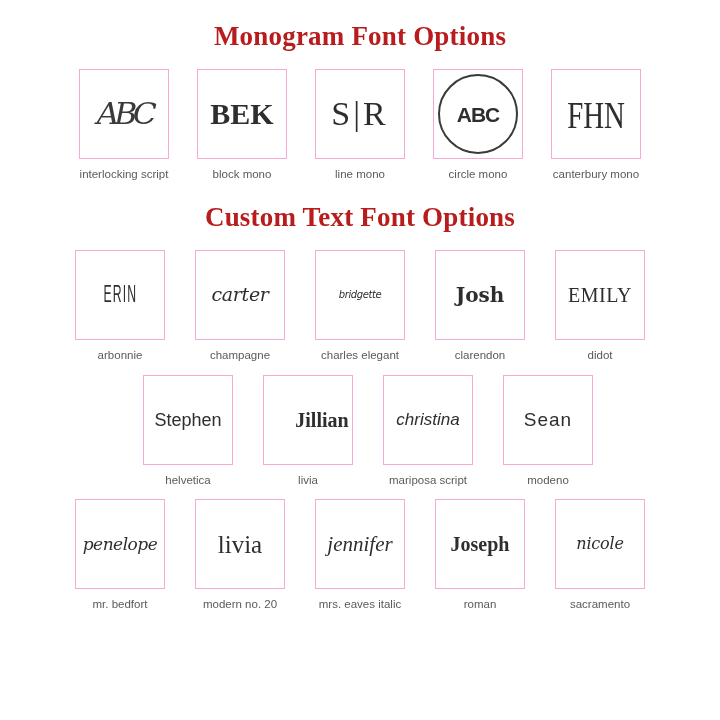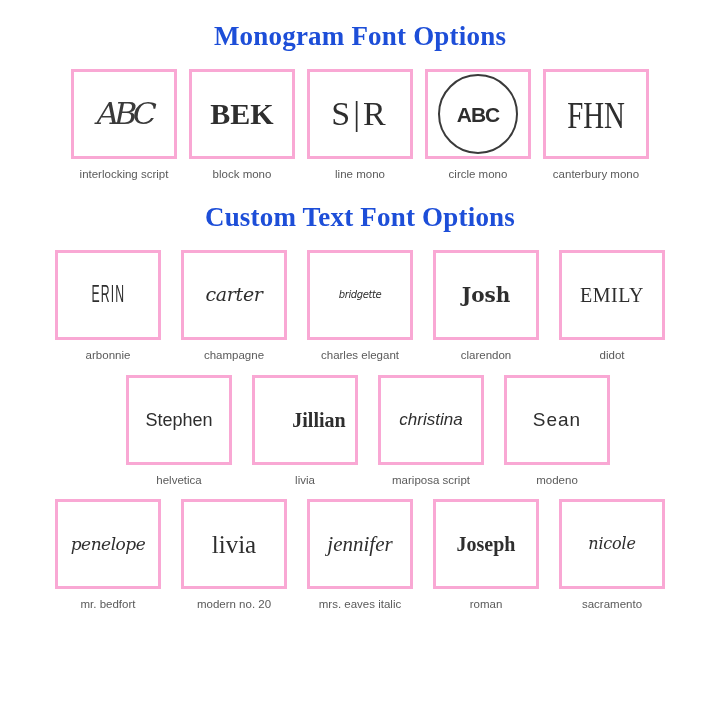--- a/index.html
+++ b/index.html
@@ -17,53 +17,53 @@
   .page {
     width: 720px;
     height: 720px;
     position: relative;
     box-sizing: border-box;
   }
   .section-title {
     text-align: center;
     font-family: "Liberation Serif", serif;
     font-weight: bold;
-    color: #1d4ed8;
+    color: #b91c1c;
     letter-spacing: 0.2px;
   }
   #title-monogram {
     font-size: 27px;
     margin-top: 21px;
     margin-bottom: 0;
   }
   #title-custom {
     font-size: 27px;
     margin-top: 20px;
     margin-bottom: 0;
   }
   .row {
     display: flex;
     justify-content: center;
     align-items: flex-start;
   }
   .row.gap-mono { gap: 11px; margin-top: 17px; }
-  .row.gap-text { gap: 19px; margin-top: 17px; }
+  .row.gap-text { gap: 13px; margin-top: 17px; }
   .row.row2 { margin-top: 12px; padding-left: 16px; }
   .row.row3 { margin-top: 12px; }
 
   .swatch {
     width: 107px;
     display: flex;
     flex-direction: column;
     align-items: center;
   }
   .swatch .box {
-    width: 106px;
+    width: 90px;
     height: 90px;
-    border: 3px solid #f9a8d4;
+    border: 1px solid #f9a8d4;
     background: #fff;
     display: flex;
     align-items: center;
     justify-content: center;
     overflow: hidden;
     box-sizing: border-box;
   }
   .swatch .caption {
     margin-top: 9px;
     font-size: 11.5px;

